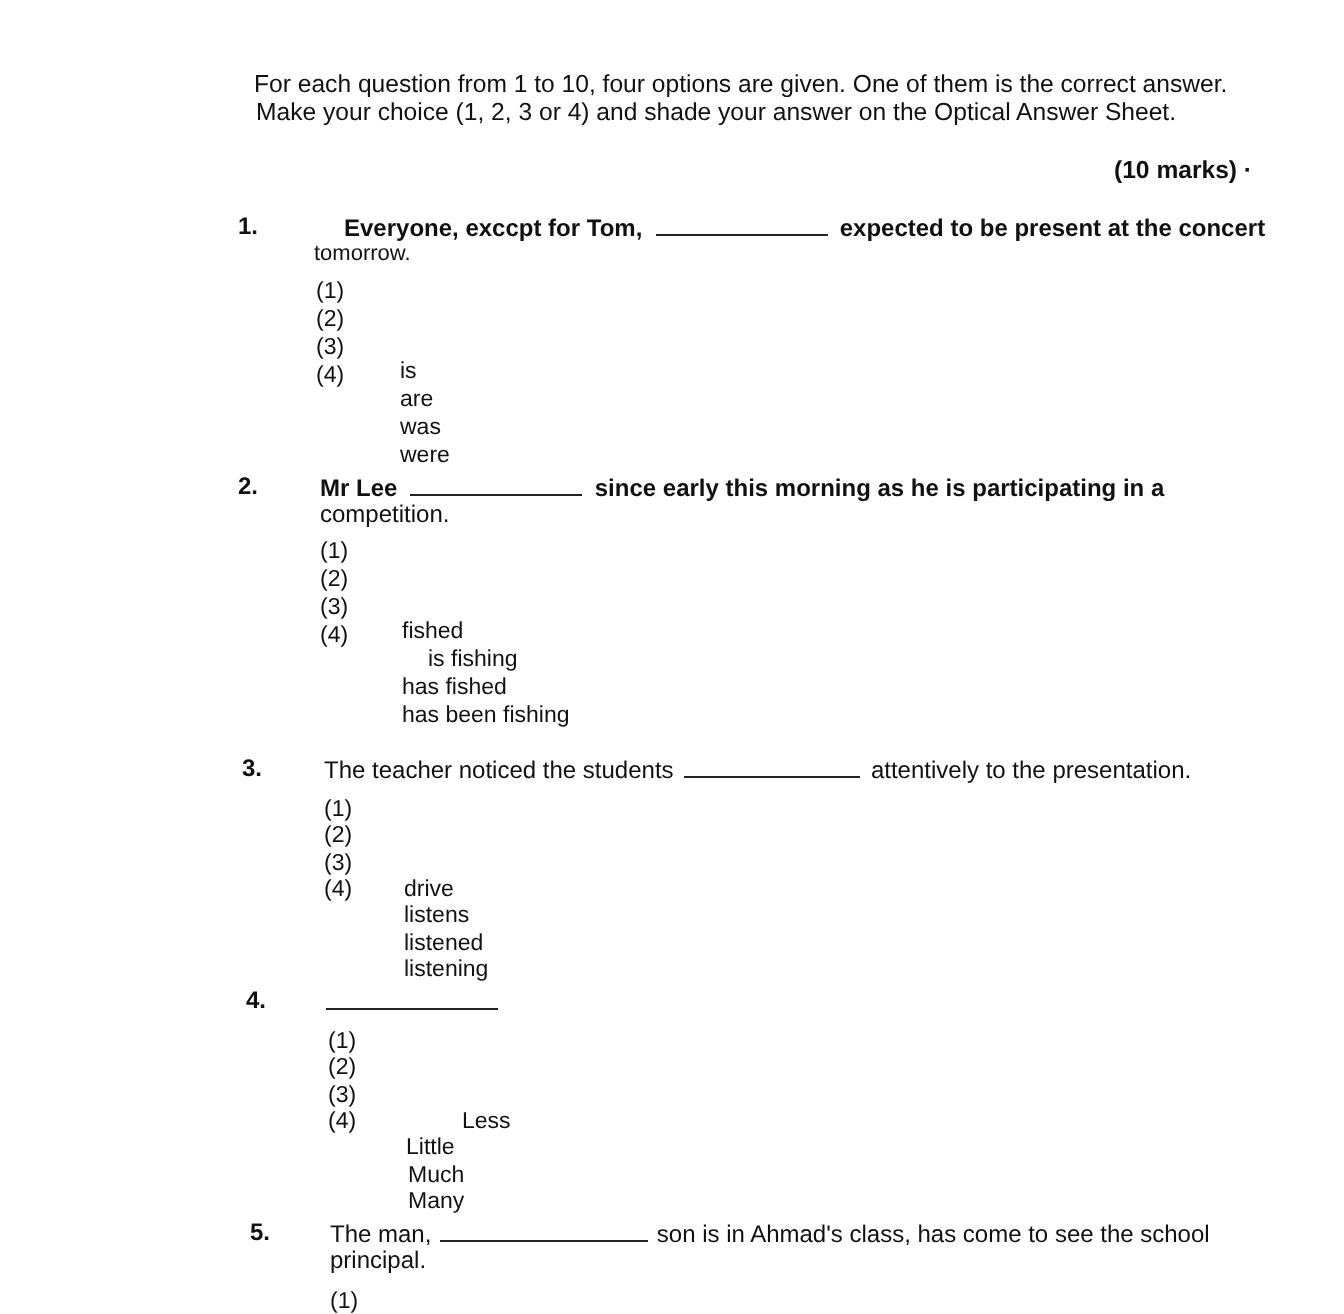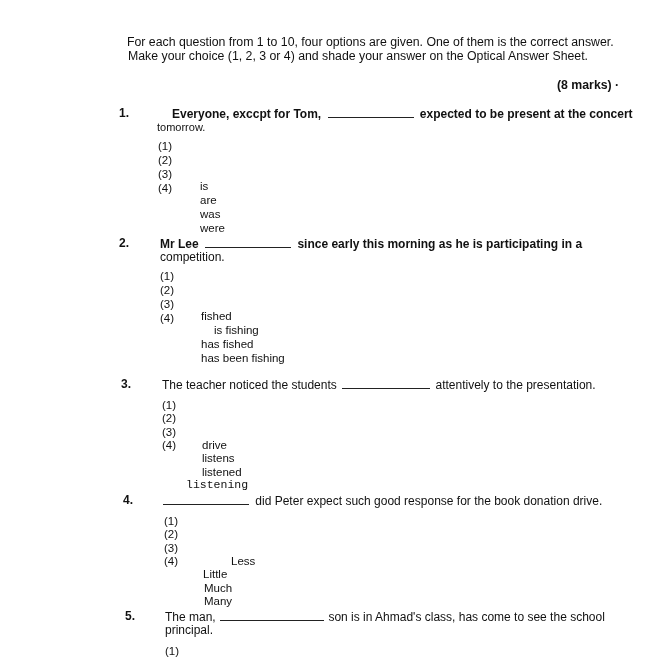--- a/index.html
+++ b/index.html
@@ -12,21 +12,21 @@
   .opt { font-size: 11.5px; }
   .optnum { position: absolute; }
   .opttext { position: absolute; margin-top: 40px; }
   .blank { display: inline-block; border-bottom: 1px solid #222; height: 11px; vertical-align: baseline; }
 </style>
 </head>
 <body>
 
 <div class="abs instr" style="left:127px; top:35px;">For each question from 1 to 10, four options are given. One of them is the correct answer.</div>
 <div class="abs instr" style="left:128px; top:49px;">Make your choice (1, 2, 3 or 4) and shade your answer on the Optical Answer Sheet.</div>
-<div class="abs instr" style="left:557px; top:78px; font-weight:bold;">(8 marks) ·</div>
+<div class="abs instr" style="left:557px; top:78px; font-weight:bold;">(10 marks) ·</div>
 
 <div>
   <div class="abs qnum" style="left:119px; top:106px;">1.</div>
   <div class="abs stem" style="left:154px; top:106px; font-weight:bold;margin-left:18px;">
     <span>Everyone, exccpt for Tom,</span>
     <span class="blank" style="width:86px; margin:0 3px;"></span>
     <span>expected to be present at the concert</span>
   </div>
   <div class="abs stem" style="left:157px; top:120px; font-size:11px;">tomorrow.</div>
   <div class="abs opt" style="left:158px; top:139px;">
@@ -87,29 +87,28 @@
   <div class="abs opt" style="left:162px; top:411px;">
       <span class="optnum">(2)</span>
       <span class="opttext" style="left:40px;">listens</span>
     </div>
   <div class="abs opt" style="left:162px; top:425px;">
       <span class="optnum">(3)</span>
       <span class="opttext" style="left:40px;">listened</span>
     </div>
   <div class="abs opt" style="left:162px; top:438px;">
       <span class="optnum">(4)</span>
-      <span class="opttext" style="left:24px;font-family:Liberation Mono, monospace;">listening</span>
+      <span class="opttext" style="left:40px;">listening</span>
     </div>
 </div>
 
 <div>
   <div class="abs qnum" style="left:123px; top:493px;">4.</div>
   <div class="abs stem" style="left:163px; top:493px;">
     <span class="blank" style="width:86px; margin-right:3px;"></span>
-    <span>did Peter expect such good response for the book donation drive.</span>
   </div>
   <div class="abs opt" style="left:164px; top:514px;">
       <span class="optnum">(1)</span>
       <span class="opttext" style="left:39px;padding-left:28px;">Less</span>
     </div>
   <div class="abs opt" style="left:164px; top:527px;">
       <span class="optnum">(2)</span>
       <span class="opttext" style="left:39px;">Little</span>
     </div>
   <div class="abs opt" style="left:164px; top:541px;">

